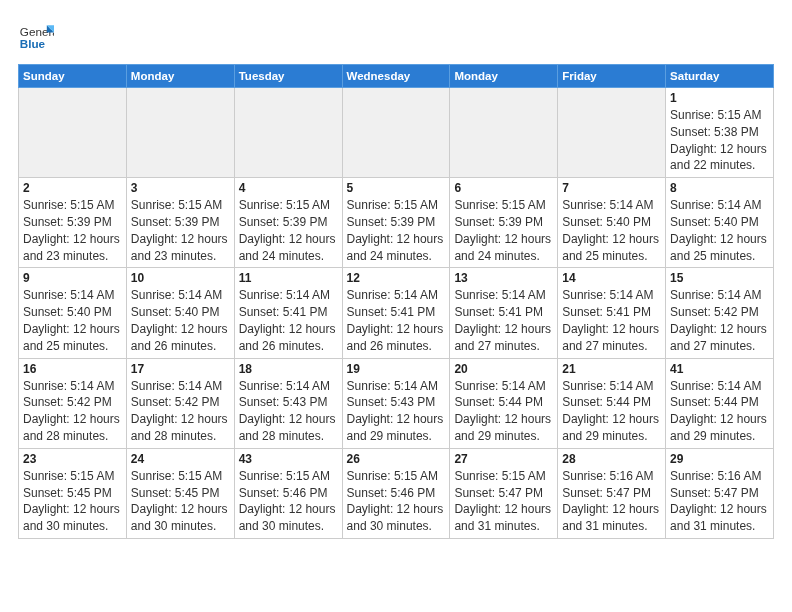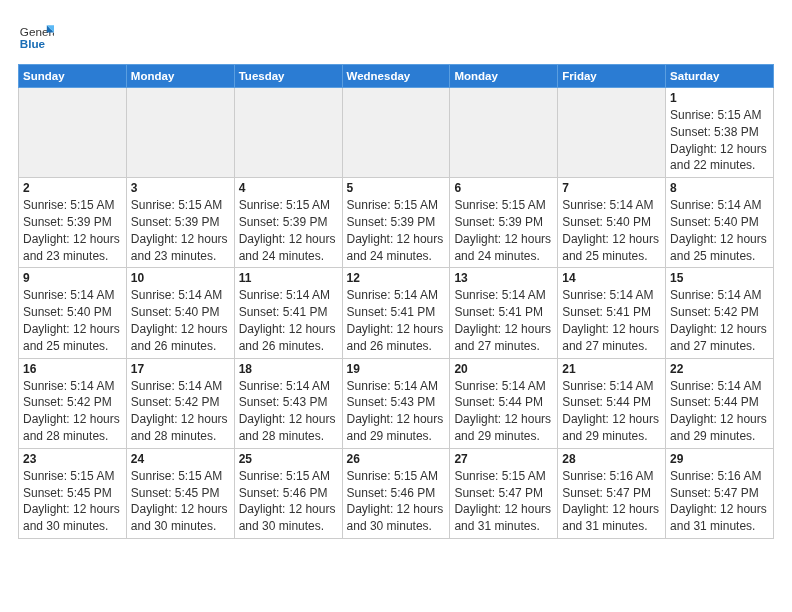--- a/index.html
+++ b/index.html
@@ -208,35 +208,35 @@
           </td>
           <td>
             <span class="day-number">20</span>
             <div class="day-info">Sunrise: 5:14 AM<br>Sunset: 5:44 PM<br>Daylight: 12 hours<br>and 29 minutes.</div>
           </td>
           <td>
             <span class="day-number">21</span>
             <div class="day-info">Sunrise: 5:14 AM<br>Sunset: 5:44 PM<br>Daylight: 12 hours<br>and 29 minutes.</div>
           </td>
           <td>
-            <span class="day-number">22</span>
+            <span class="day-number">41</span>
             <div class="day-info">Sunrise: 5:14 AM<br>Sunset: 5:44 PM<br>Daylight: 12 hours<br>and 29 minutes.</div>
           </td>
         </tr>
         <tr>
           <td>
             <span class="day-number">23</span>
             <div class="day-info">Sunrise: 5:15 AM<br>Sunset: 5:45 PM<br>Daylight: 12 hours<br>and 30 minutes.</div>
           </td>
           <td>
             <span class="day-number">24</span>
             <div class="day-info">Sunrise: 5:15 AM<br>Sunset: 5:45 PM<br>Daylight: 12 hours<br>and 30 minutes.</div>
           </td>
           <td>
-            <span class="day-number">25</span>
+            <span class="day-number">43</span>
             <div class="day-info">Sunrise: 5:15 AM<br>Sunset: 5:46 PM<br>Daylight: 12 hours<br>and 30 minutes.</div>
           </td>
           <td>
             <span class="day-number">26</span>
             <div class="day-info">Sunrise: 5:15 AM<br>Sunset: 5:46 PM<br>Daylight: 12 hours<br>and 30 minutes.</div>
           </td>
           <td>
             <span class="day-number">27</span>
             <div class="day-info">Sunrise: 5:15 AM<br>Sunset: 5:47 PM<br>Daylight: 12 hours<br>and 31 minutes.</div>
           </td>

